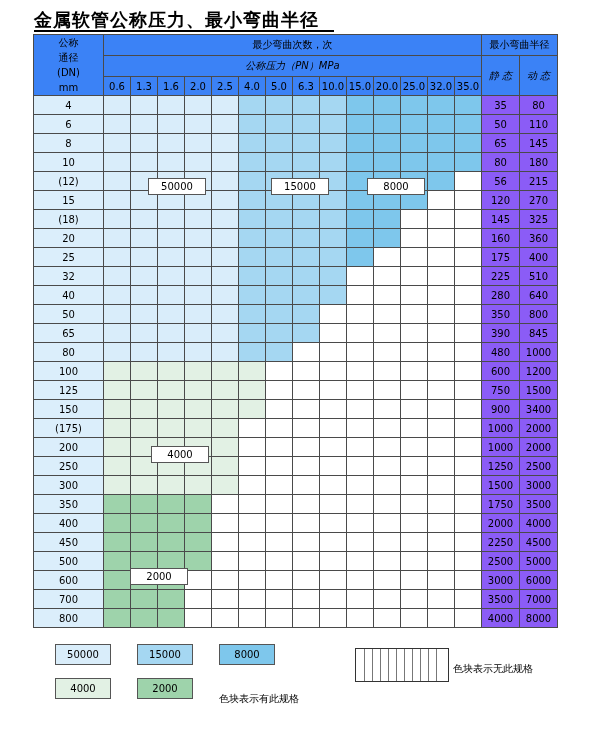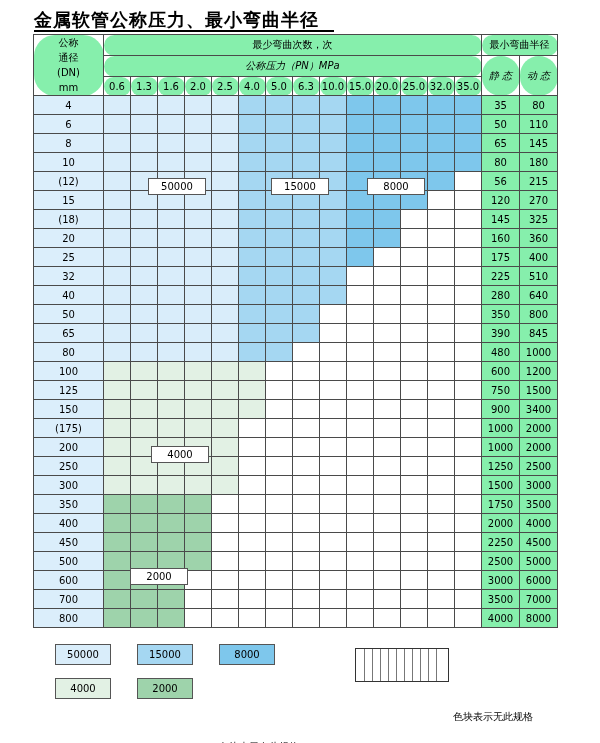--- a/index.html
+++ b/index.html
@@ -27,57 +27,57 @@
   }
   table.main td,table.main th{
     border:1px solid #4a4a4a;
     font-size:10px;
     text-align:center;
     vertical-align:middle;
     padding:0;
     font-family:"DejaVu Sans","Liberation Sans",sans-serif;
     font-weight:normal;
   }
-  .hdr{background:#86efac;border-radius:21px;}
+  .hdr{background:#3b82f6;}
   .dncell{background:#dbeefb;height:18px;}
   .rcell{height:18px;}
   .hrow1 td{height:20px;}
   .hrow2 td{height:20px;font-style:italic;}
   .hrow3 td{height:18px;}
 
   
   .c50000{background:#d9edfa;}
   .c15000{background:#a5d7f2;}
   .c8000 {background:#7ec7ec;}
   .c4000 {background:#e2f1e4;}
   .c2000 {background:#9ed3ab;}
   .cnone {background:#ffffff;}
 
-  .val{background:#86efac;}
+  .val{background:#8b5cf6;}
 
   
   .flabel{
     position:absolute;
     background:#ffffff;
     border:1px solid #555;
     font-size:10px;
     text-align:center;
     line-height:15px;
     height:15px;
     font-family:"DejaVu Sans","Liberation Sans",sans-serif;
   }
 
   
   #legend{position:absolute;left:33px;top:636px;width:540px;}
   .lg-chip{
     position:absolute;border:1px solid #555;width:54px;height:19px;
     font-size:10px;line-height:19px;text-align:center;
     font-family:"DejaVu Sans","Liberation Sans",sans-serif;
   }
-  .lg-text{position:absolute;font-size:10px;font-family:"DejaVu Sans","Liberation Sans",sans-serif;margin-top:48px;}
+  .lg-text{position:absolute;font-size:10px;font-family:"DejaVu Sans","Liberation Sans",sans-serif;}
   #nospec-box{
     position:absolute;left:355px;top:648px;width:92px;height:32px;
     border:1px solid #333;background:#fff;
   }
   #nospec-box i{position:absolute;top:0;bottom:0;width:1px;background:#777;}
 </style>
 </head>
 <body>
 
 <div id="title">金属软管公称压力、最小弯曲半径</div>

